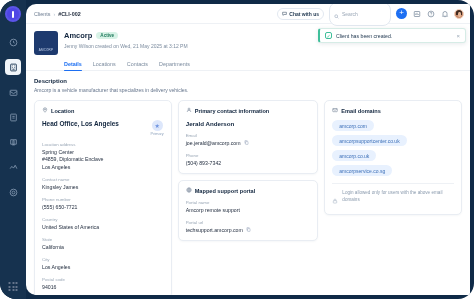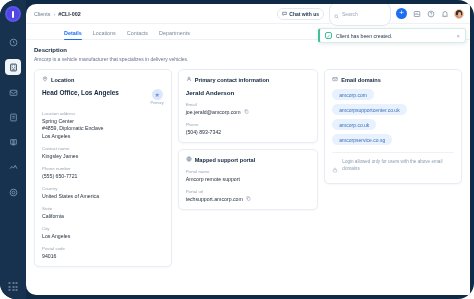--- a/index.html
+++ b/index.html
@@ -336,20 +336,32 @@
         </div>
       </div>
     </div>
 
     <div class="toast">
       <div class="toast-ico">✓</div>
       <div class="toast-txt">Client has been created.</div>
       <div class="toast-close">×</div>
     </div>
 
+    <div class="ent-head">
+      <div class="ent-logo">
+        <span>AMCORP</span>
+      </div>
+      <div>
+        <div class="ent-title-row">
+          <div class="ent-name">Amcorp</div>
+          <div class="badge-active">Active</div>
+        </div>
+        <div class="ent-sub">Jenny Wilson created on Wed, 21 May 2025 at 3:12 PM</div>
+      </div>
+    </div>
 
     <div class="tabs">
       <div class="tab active">Details</div>
       <div class="tab">Locations</div>
       <div class="tab">Contacts</div>
       <div class="tab">Departments</div>
     </div>
 
     <div class="desc">
       <div class="desc-h">Description</div>

